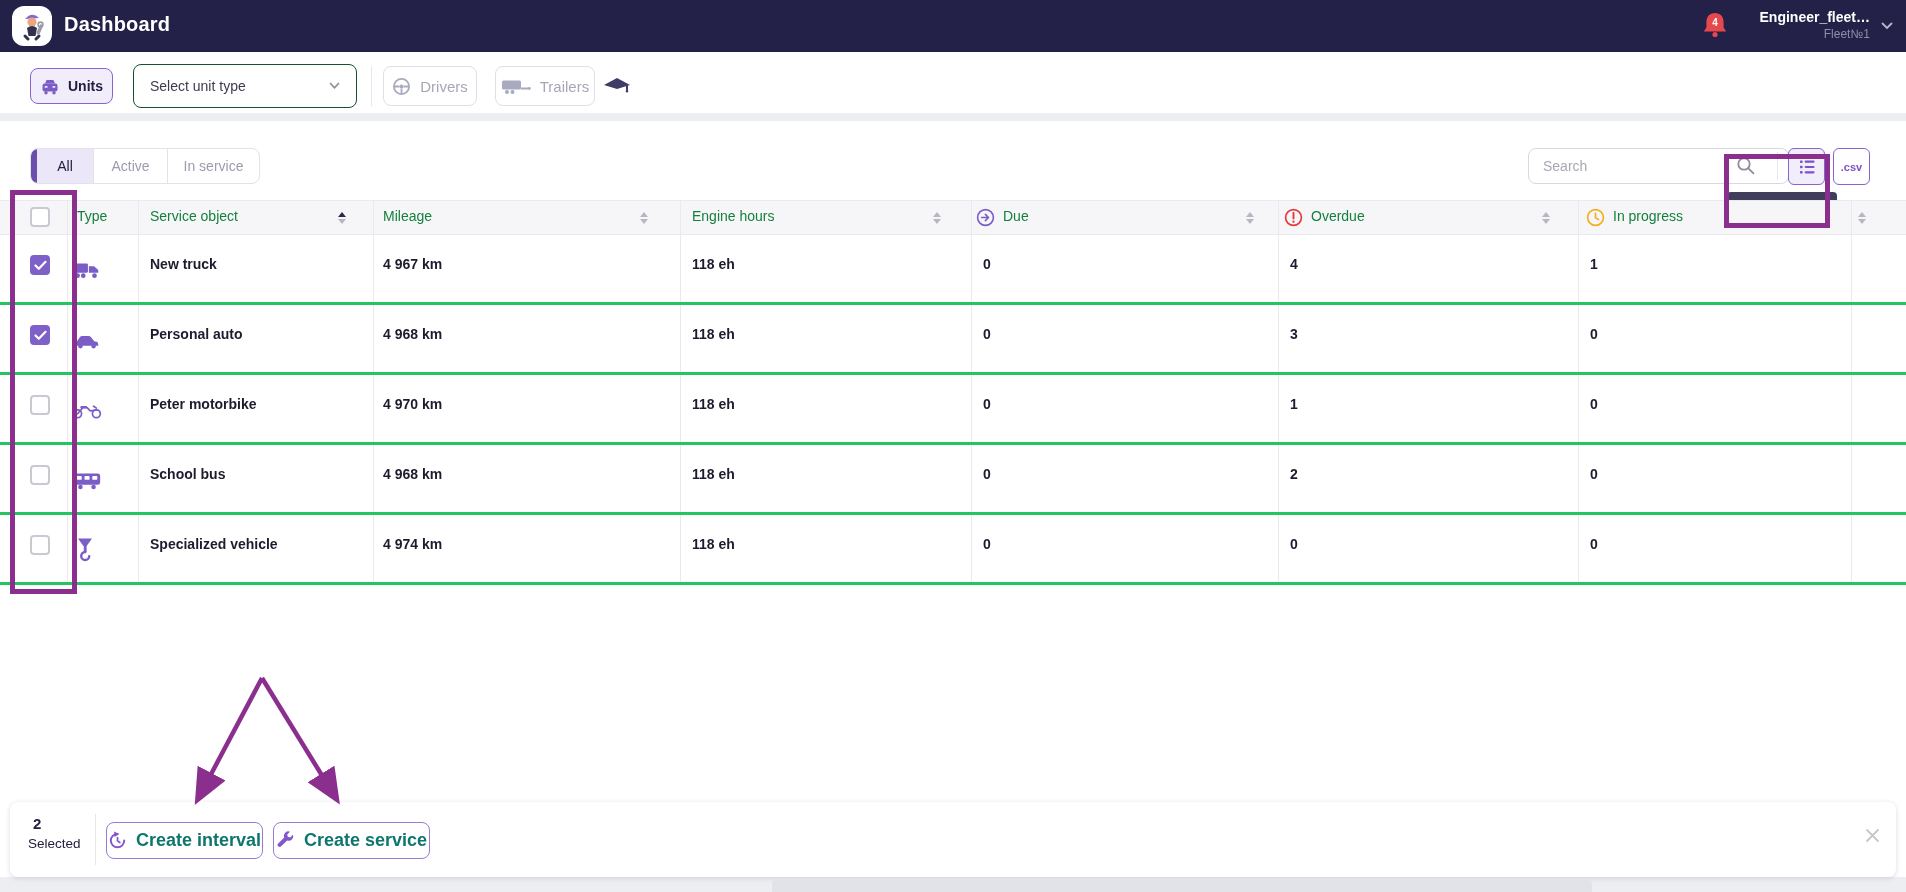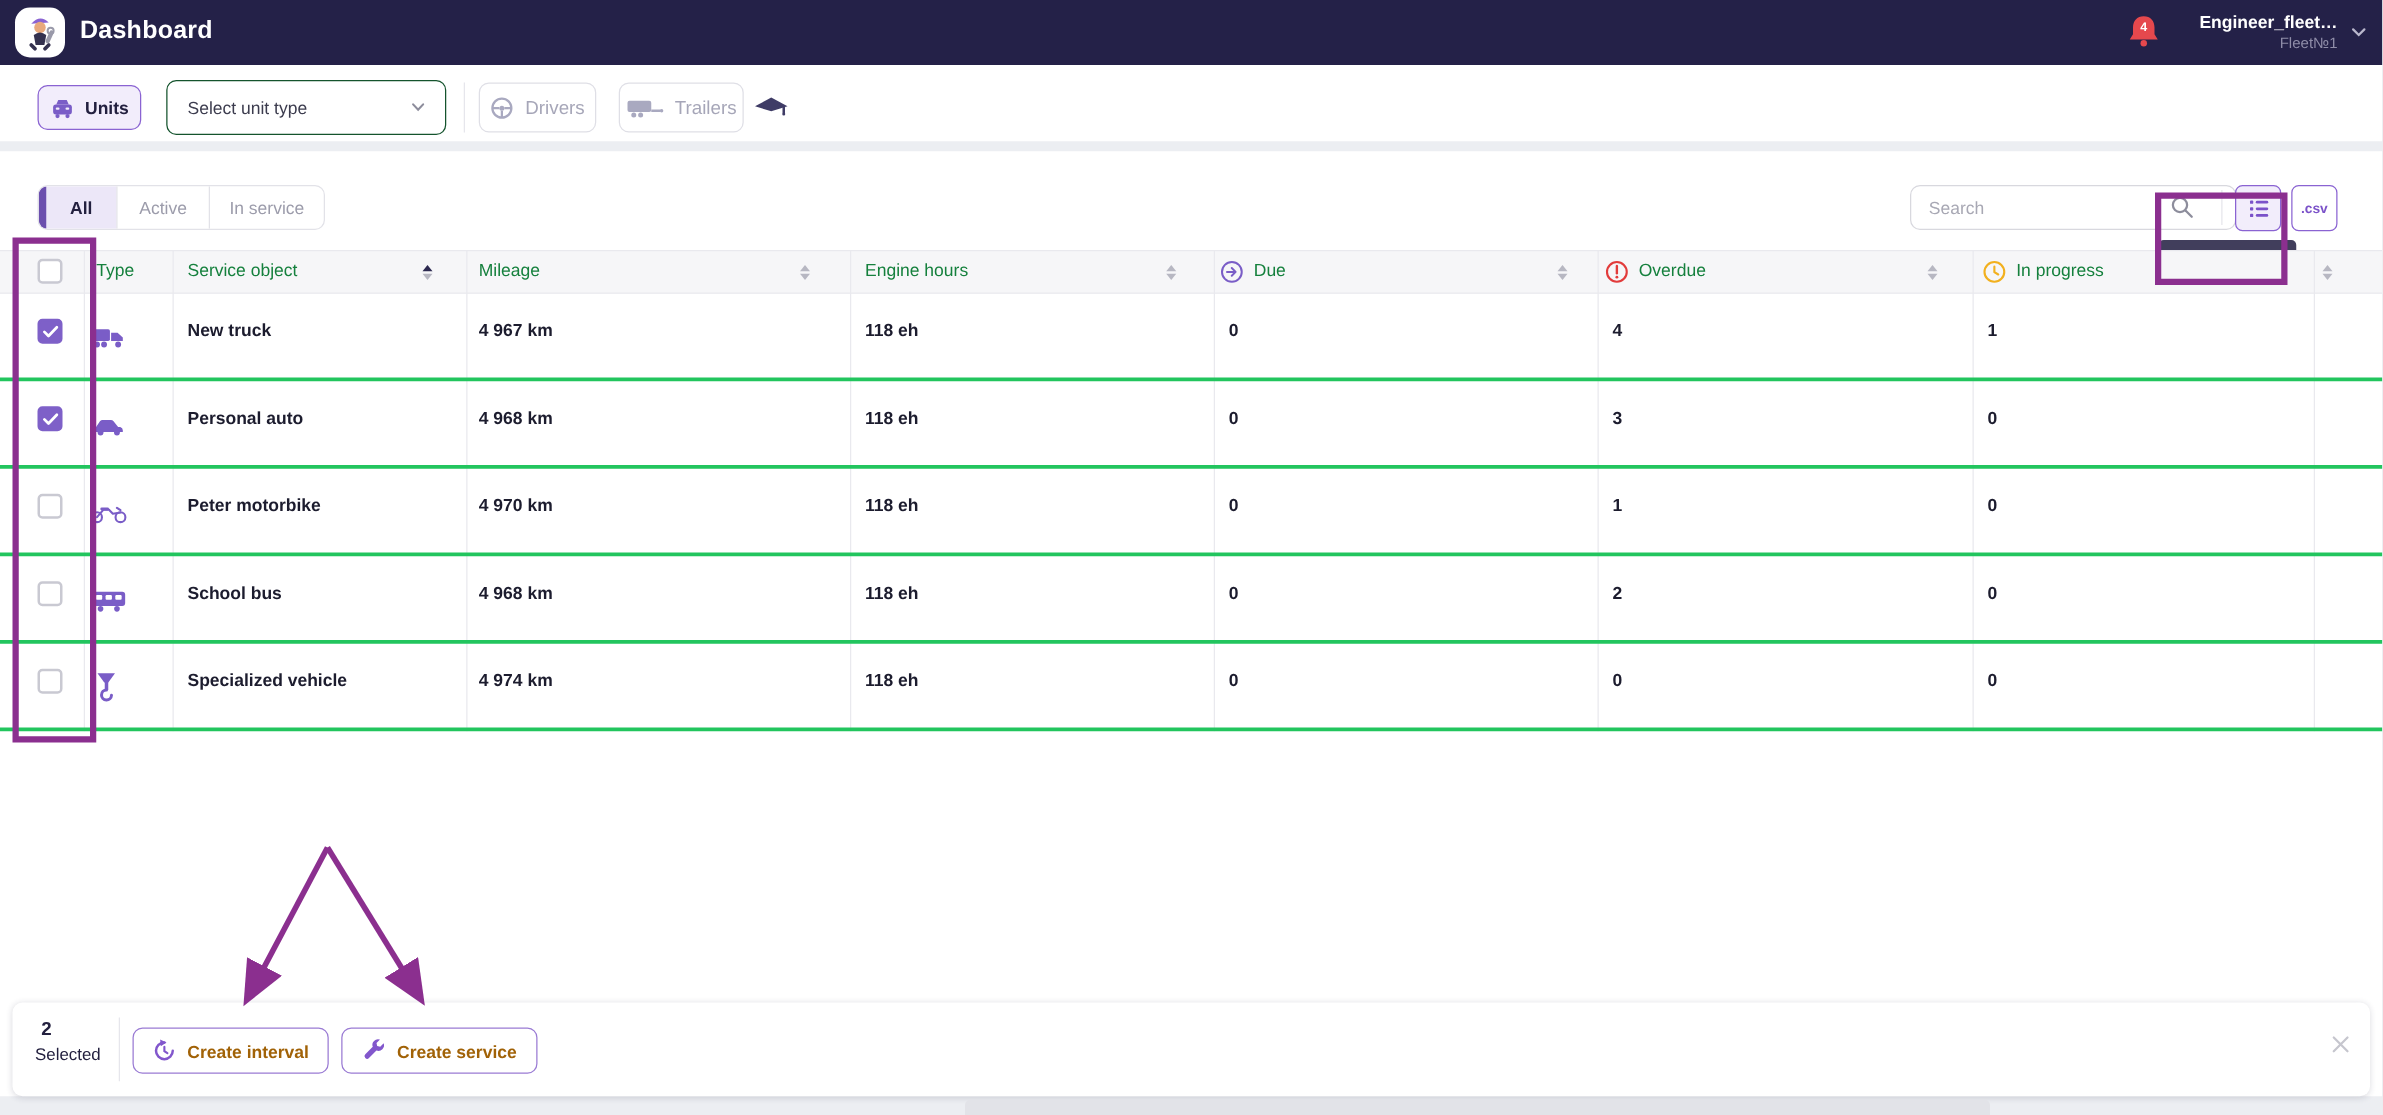--- a/index.html
+++ b/index.html
@@ -36,21 +36,21 @@
   #drivers-btn{left:383px;width:94px}
   #trailers-btn{left:495px;width:100px}
   #cap-icon{position:absolute;left:603px;top:24px}
 
   
   #content{position:absolute;left:0;top:121px;width:1906px;height:756px;background:#fff}
 
   #tabs{position:absolute;left:30px;top:27px;height:36px;display:flex;border:1px solid #e2e2e8;border-radius:8px;overflow:hidden;background:#fff}
   .tab{display:flex;align-items:center;justify-content:center;font-size:14px;color:#9c9cab;border-left:1px solid #e2e2e8;cursor:pointer}
   .tab:first-child{border-left:none}
-  .tab.active{background:#ece7f8;color:#23203f;font-weight:700;position:relative}
+  .tab.active{background:#ece7f8;color:#23203f;font-weight:400;position:relative}
   .tab.active::before{content:"";position:absolute;left:0;top:0;bottom:0;width:6px;background:#6b4fae;border-radius:7px 0 0 7px}
   .tab.active .tl{padding-left:6px}
 
   #search-input{position:absolute;left:1528px;top:27px;width:261px;height:36px;border:1px solid #d8d8de;border-radius:8px;
                 padding:0 34px 0 14px;font-size:14px;color:#3c3c4e;background:#fff;outline:none;font-family:inherit}
   #search-input::placeholder{color:#a8a8b4}
   #search-icon{position:absolute;left:1736px;top:35px;pointer-events:none}
   #divider2{position:absolute;left:1777px;top:31px;width:1px;height:28px;background:#e6e6ec}
   #bulk-btn{position:absolute;left:1788px;top:27px;width:37px;height:37px;background:#f2edfb;border:1.5px solid #8a63d2;
             border-radius:6px;display:flex;align-items:center;justify-content:center;cursor:pointer}
@@ -83,21 +83,21 @@
   #head-cb{position:absolute;left:30px;top:86px}
   .veh{position:absolute;left:72px;top:22px;width:34px;height:26px;display:flex;align-items:center}
 
   
   #sel-bar{position:absolute;left:10px;top:802px;width:1886px;height:75px;background:#fff;border-radius:8px;
            box-shadow:0 1px 5px rgba(40,40,70,.16)}
   #sel-count{position:absolute;left:23px;top:13px;font-size:15px;font-weight:700}
   #sel-label{position:absolute;left:18px;top:34px;font-size:13.5px}
   #sel-divider{position:absolute;left:85px;top:12px;width:1px;height:51px;background:#e6e6ec}
   .cr-btn{position:absolute;top:20px;height:37px;background:#fff;border:1.5px solid #9a7bd4;border-radius:8px;
-          display:flex;align-items:center;justify-content:center;gap:9px;color:#a16207;font-weight:700;font-size:14px;cursor:pointer}
+          display:flex;align-items:center;justify-content:center;gap:9px;color:#0f766e;font-weight:700;font-size:18px;cursor:pointer}
   #ci-btn{left:96px;width:157px}
   #cs-btn{left:263px;width:157px}
   #bar-close{position:absolute;left:1850px;top:21px;width:24px;height:24px;display:flex;align-items:center;justify-content:center;cursor:pointer}
 
   #bottom-strip{position:absolute;left:772px;top:880px;width:820px;height:12px;background:#e2e3e8;border-radius:4px 4px 0 0}
 
   
   .annot{position:absolute;border:5px solid #8b2f8f;pointer-events:none}
   #annot-col{left:10px;top:190px;width:67px;height:404px}
   #annot-bulk{left:1724px;top:154px;width:106px;height:74px}

